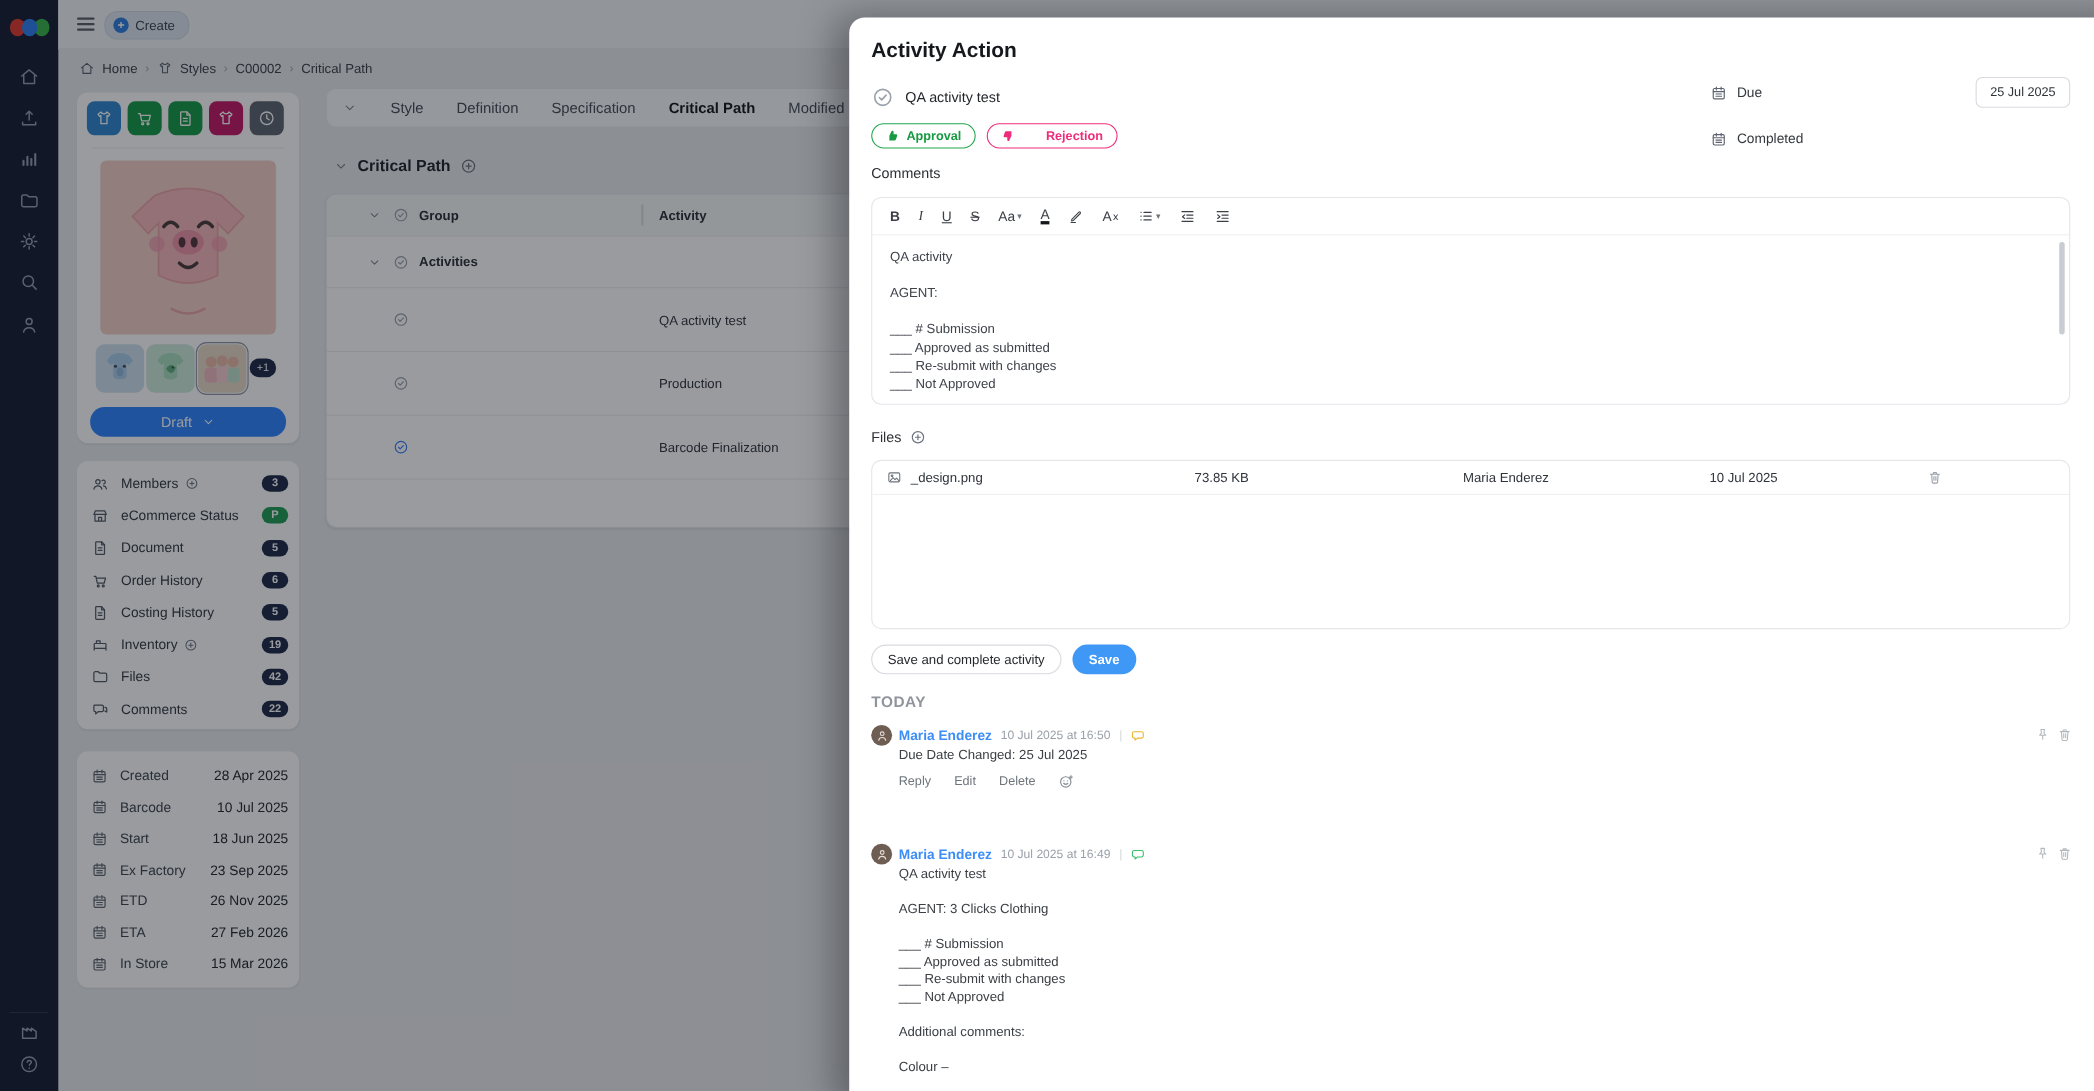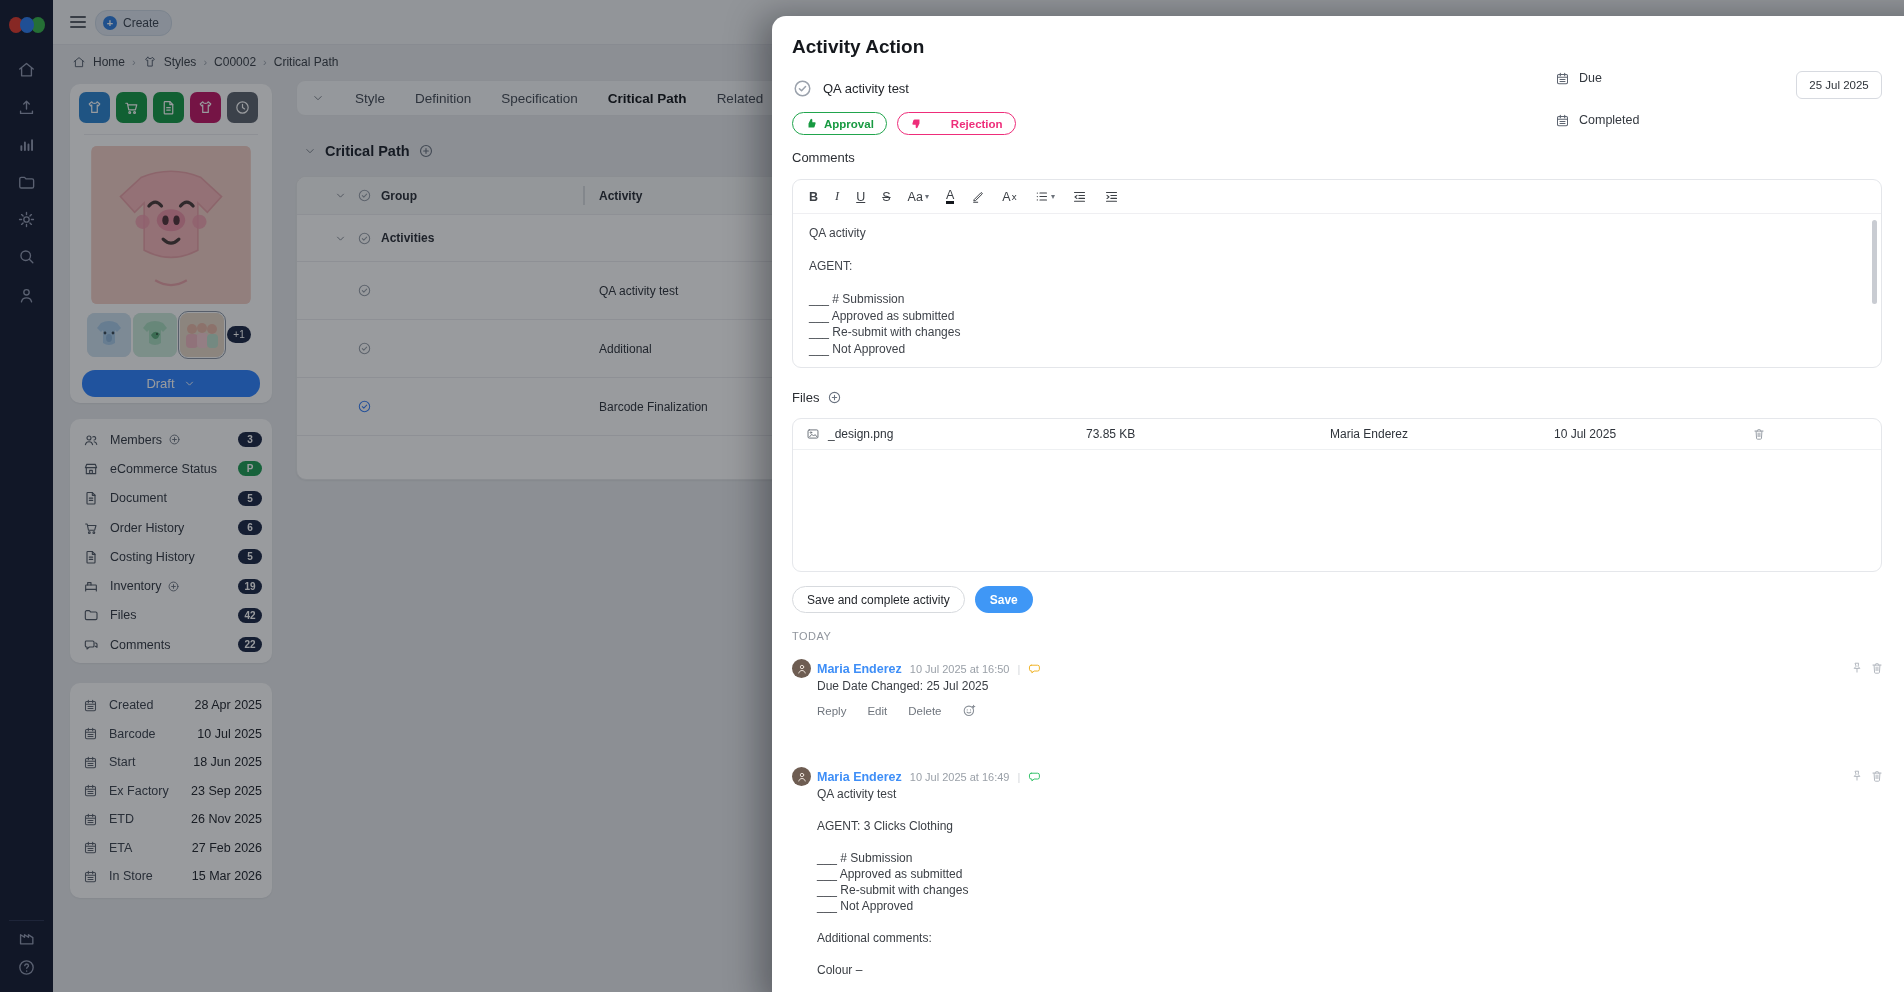--- a/index.html
+++ b/index.html
@@ -76,40 +76,40 @@
   .modal{position:absolute;left:772px;top:16px;width:1252px;height:992px;background:#fff;z-index:50;
      border-radius:14px 0 0 14px;box-shadow:-12px 0 34px rgba(5,8,14,.35);overflow:hidden;padding-left:40px;}
   .m-title{position:absolute;left:20px;top:20px;font-size:19px;font-weight:700;color:#15181d;}
   .m-close{position:absolute;right:14px;top:26px;color:#595f68;}
   .m-act{position:absolute;left:20px;top:62px;display:flex;align-items:center;gap:10px;font-size:13px;color:#23262b;}
   .m-pills{position:absolute;left:20px;top:96px;display:flex;gap:10px;}
   .pill{height:23px;border-radius:13px;display:flex;align-items:center;gap:6px;padding:0 12px;font-size:11.5px;font-weight:600;background:#fff;}
   .pill.ok{border:1.4px solid #21a54d;color:#179a41;}
   .pill.no{border:1.4px solid #ee2d7a;color:#ee2d7a;gap:28px;}
   .m-meta{position:absolute;left:783px;top:55px;width:327px;font-size:12.5px;color:#33383f;}
-  .m-meta .row{display:flex;align-items:flex-start;height:26px;margin-bottom:16px;}
+  .m-meta .row{display:flex;align-items:center;height:26px;margin-bottom:16px;}
   .m-meta .nic{width:15px;color:#5d6470;margin-right:9px;}
   .dueinput{margin-left:auto;width:80px;height:24px;border:1px solid #d7dae0;border-radius:6px;font-size:11.5px;color:#2e3339;
      text-align:center;font-family:"Liberation Sans",sans-serif;background:#fff;}
   .m-sec{position:absolute;left:20px;font-size:13px;color:#2b2e33;display:flex;align-items:center;gap:8px;}
   .editor{position:absolute;left:20px;top:163px;width:1090px;height:189px;border:1px solid #e4e6ea;border-radius:9px;box-sizing:border-box;}
   .etoolbar{height:33px;display:flex;align-items:center;gap:17px;padding:0 16px;border-bottom:1px solid #efeff2;color:#3c4046;font-size:12.5px;}
   .tbi{display:flex;align-items:center;gap:2px;cursor:default;}
   .ebody{padding:11px 16px;font-size:12px;line-height:16.5px;color:#3f434a;white-space:pre-line;}
   .escroll{position:absolute;right:4px;top:6px;width:5px;height:84px;border-radius:3px;background:#c9ccd2;}
   .ftable{position:absolute;left:20px;top:402px;width:1090px;height:154px;border:1px solid #e5e7eb;border-radius:9px;box-sizing:border-box;overflow:hidden;}
   .frow{display:flex;align-items:center;height:30px;border-bottom:1px solid #eef0f2;font-size:12px;color:#2f343b;}
   .frow.h{font-size:11.5px;font-weight:700;color:#33363c;}
   .fc{padding:0 13px;box-sizing:border-box;display:flex;align-items:center;gap:8px;position:relative;white-space:nowrap;}
   .fc1{width:280px;} .fc2{width:244px;} .fc3{width:224px;} .fc4{width:198px;} .fc5{flex:1;}
   .frow.h .fc:not(:first-child)::before{content:"";position:absolute;left:0;top:4px;bottom:4px;border-left:1.6px solid #d8dadf;}
   .m-btns{position:absolute;left:20px;top:570px;display:flex;gap:10px;}
   .btn-outline{height:27px;padding:0 14px;border-radius:14px;border:1px solid #d7dade;background:#fff;font-size:12px;color:#25282d;display:flex;align-items:center;}
   .btn-blue{height:27px;padding:0 15px;border-radius:14px;background:#3f97f6;font-size:12px;color:#fff;font-weight:600;display:flex;align-items:center;}
-  .today{position:absolute;left:20px;top:614px;font-size:11px;letter-spacing:.5px;color:#90959d;font-weight:400;}
+  .today{position:absolute;left:20px;top:614px;font-size:14px;letter-spacing:.5px;color:#90959d;font-weight:700;}
   .cmt{position:absolute;left:20px;width:1092px;}
   .cmt .avatar{position:absolute;left:0;top:0;width:19px;height:19px;border-radius:50%;background:#6e5d52;color:#e8ded6;
       display:flex;align-items:center;justify-content:center;overflow:hidden;}
   .cmt .chead{margin-left:25px;display:flex;align-items:center;gap:8px;height:19px;}
   .cname{font-size:12.5px;font-weight:600;color:#3e8ef7;}
   .cts{font-size:11px;color:#9aa0a8;}
   .csep{color:#d4d7db;font-size:11px;}
   .cbody{margin-left:25px;margin-top:0;font-size:12px;line-height:16px;color:#3c4046;white-space:pre-line;}
   .cactions{margin-left:25px;margin-top:9px;display:flex;align-items:center;gap:21px;font-size:11.5px;color:#6f757d;}
   .ctools{position:absolute;top:2px;right:0;display:flex;gap:6px;color:#b3b8bf;}
@@ -584,21 +584,21 @@
   <div class="tabsbar">
     <span style="color:#7c838d;">
         <svg class="ic" width="14" height="14">
           <use href="#i-chevron-down"></use>
         </svg>
       </span>
     <span class="tab">Style</span>
     <span class="tab">Definition</span>
     <span class="tab">Specification</span>
     <span class="tab active">Critical Path</span>
-    <span class="tab">Related</span>
+    <span class="tab">Modified</span>
     <span class="tab">Codes</span>
   </div>
 
   <div class="sechead">
     <span style="color:#7c838d;">
         <svg class="ic" width="14" height="14">
           <use href="#i-chevron-down"></use>
         </svg>
       </span>
     <span class="t">Critical Path</span>
@@ -645,21 +645,21 @@
           </svg>
         </span>
       <span class="actcol">QA activity test</span>
     </div>
     <div class="cprow d">
       <span class="abs ckc" style="left:60px;">
           <svg class="ic" width="15" height="15">
             <use href="#i-check-circle"></use>
           </svg>
         </span>
-      <span class="actcol">Additional</span>
+      <span class="actcol">Production</span>
     </div>
     <div class="cprow d">
       <span class="abs ckc blue" style="left:60px;">
           <svg class="ic" width="15" height="15">
             <use href="#i-check-circle"></use>
           </svg>
         </span>
       <span class="actcol">Barcode Finalization</span>
     </div>
   </section>

